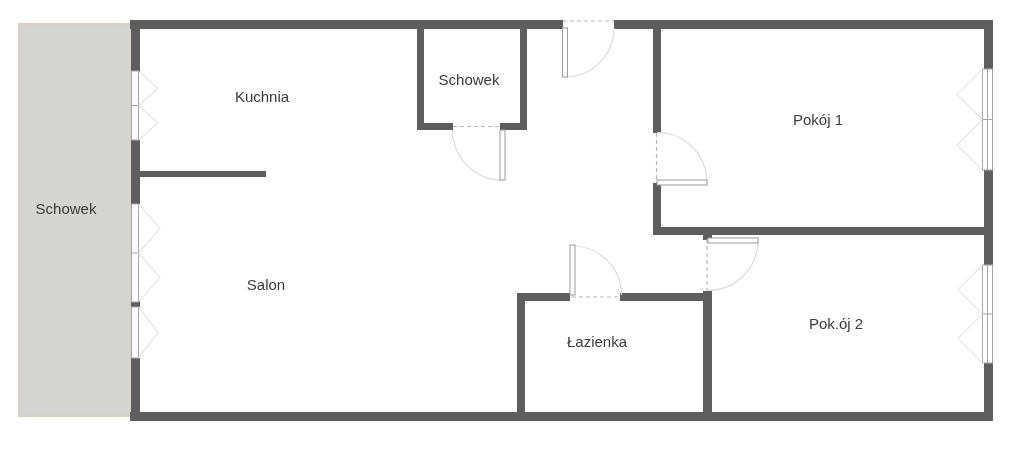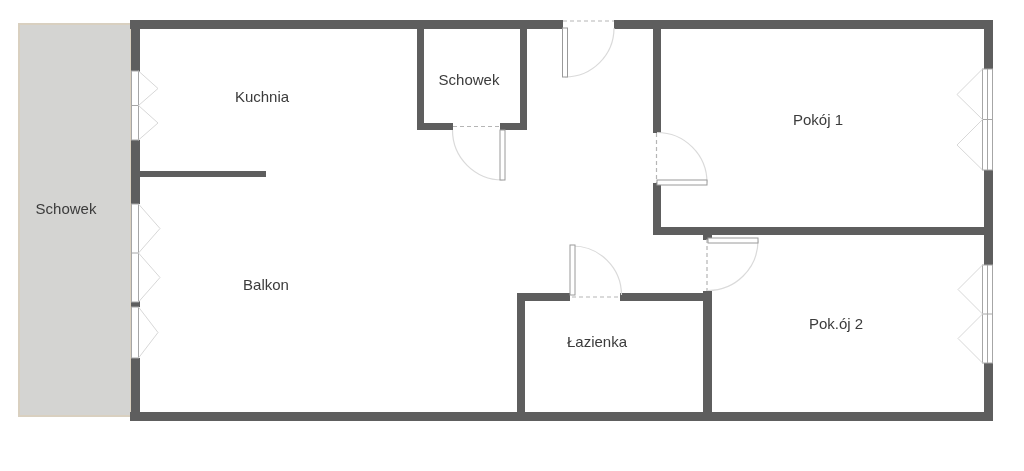--- a/index.html
+++ b/index.html
@@ -143,16 +143,16 @@
         <path class="arc" d="M 572.5 246 A 49 49 0 0 1 621.5 295"></path>
         <rect class="leaf" x="570" y="245" width="5" height="50"></rect>
       </g>
     </g>
   </svg>
 
   <div class="room-label" style="left:6px;   top:201px;">Schowek</div>
   <div class="room-label" style="left:202px; top:89px;">Kuchnia</div>
   <div class="room-label" style="left:409px; top:72px;">Schowek</div>
   <div class="room-label" style="left:758px; top:112px;">Pokój 1</div>
-  <div class="room-label" style="left:206px; top:277px;">Balkon</div>
+  <div class="room-label" style="left:206px; top:277px;">Salon</div>
   <div class="room-label" style="left:537px; top:334px;">Łazienka</div>
   <div class="room-label" style="left:776px; top:305px;margin-top:11px;">Pok.ój 2</div>
 </div>
 
 </body></html>

